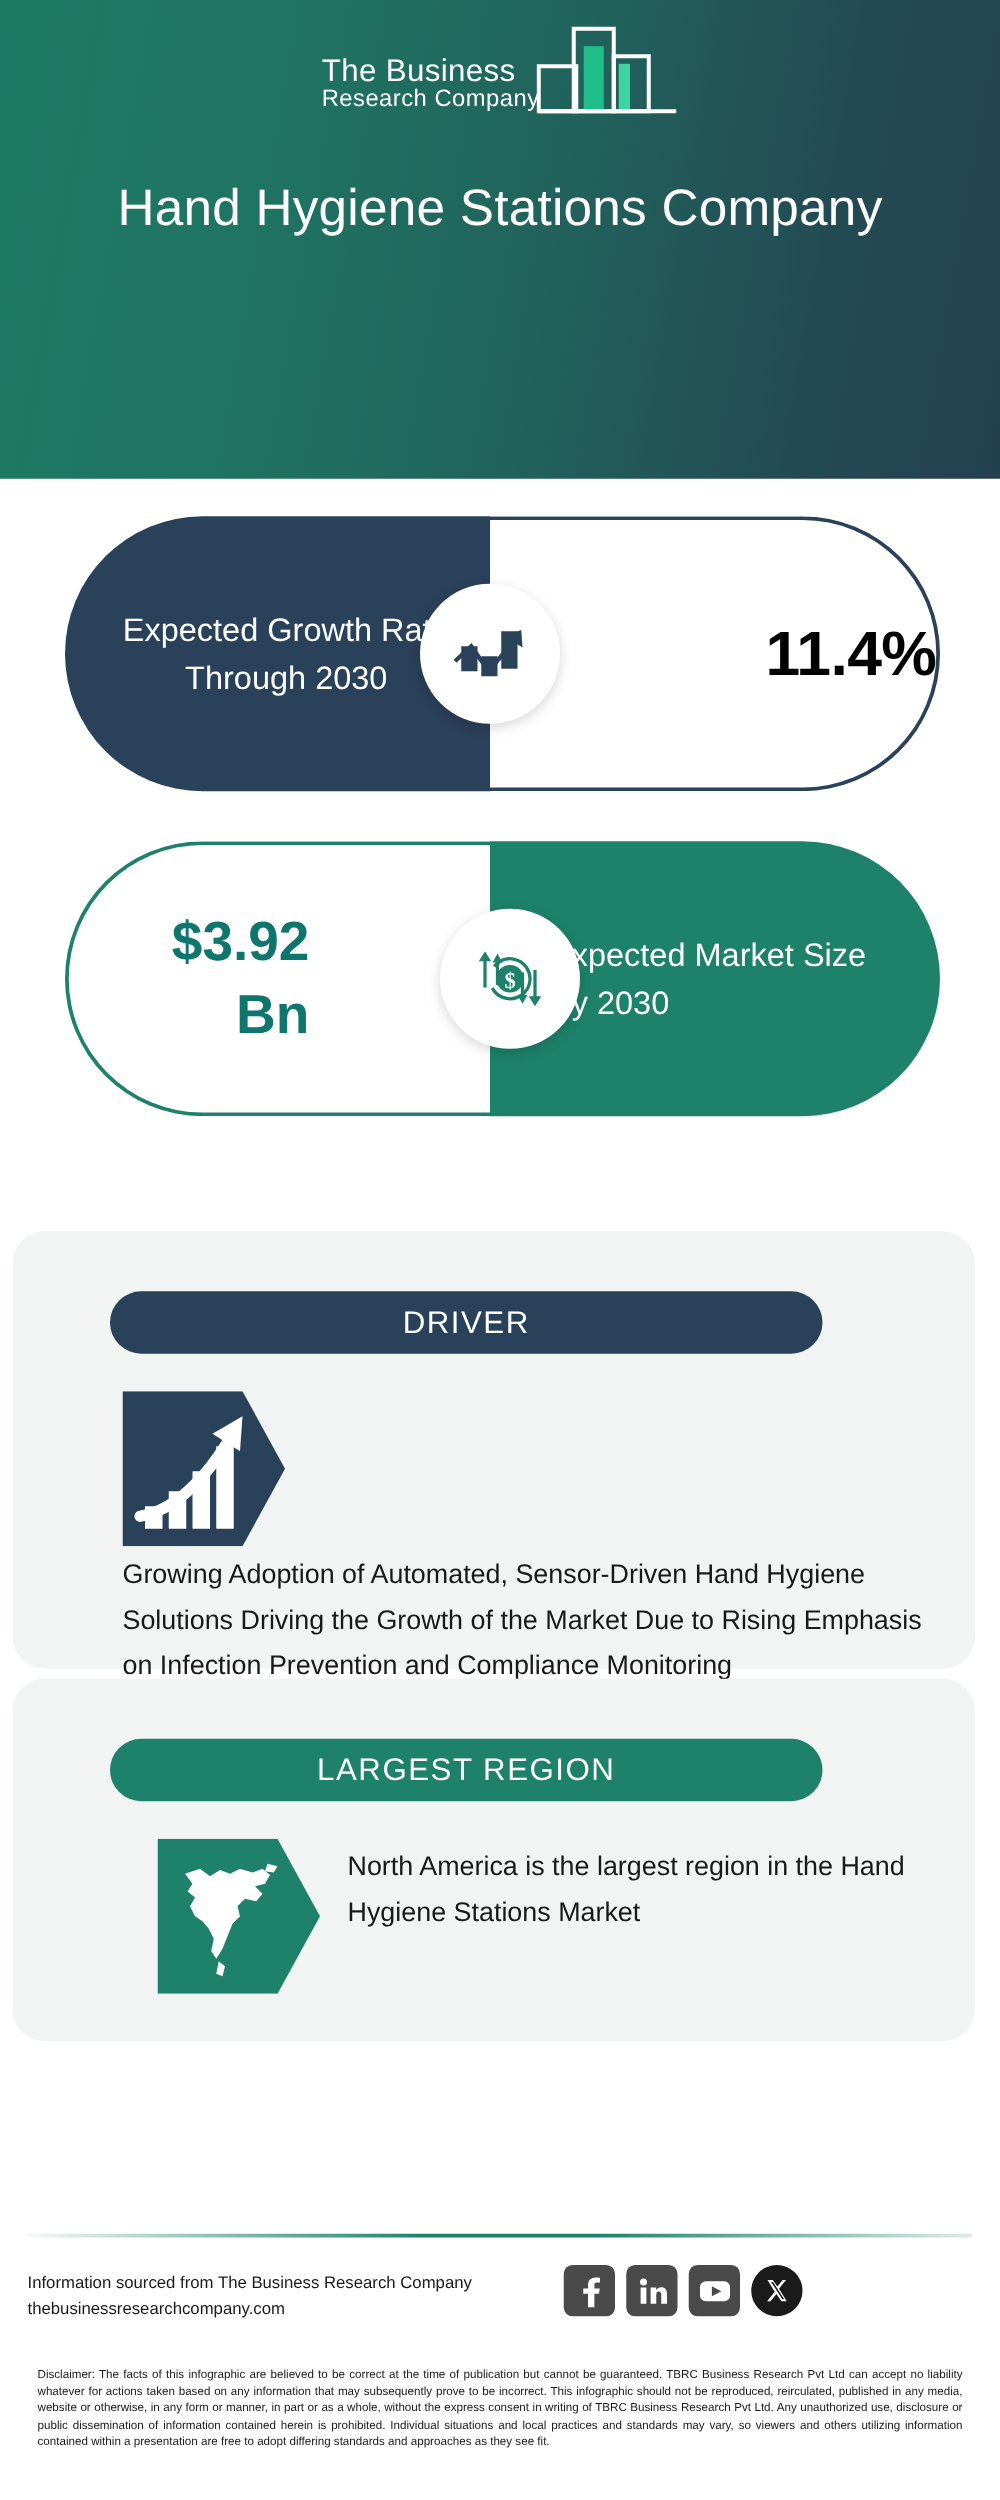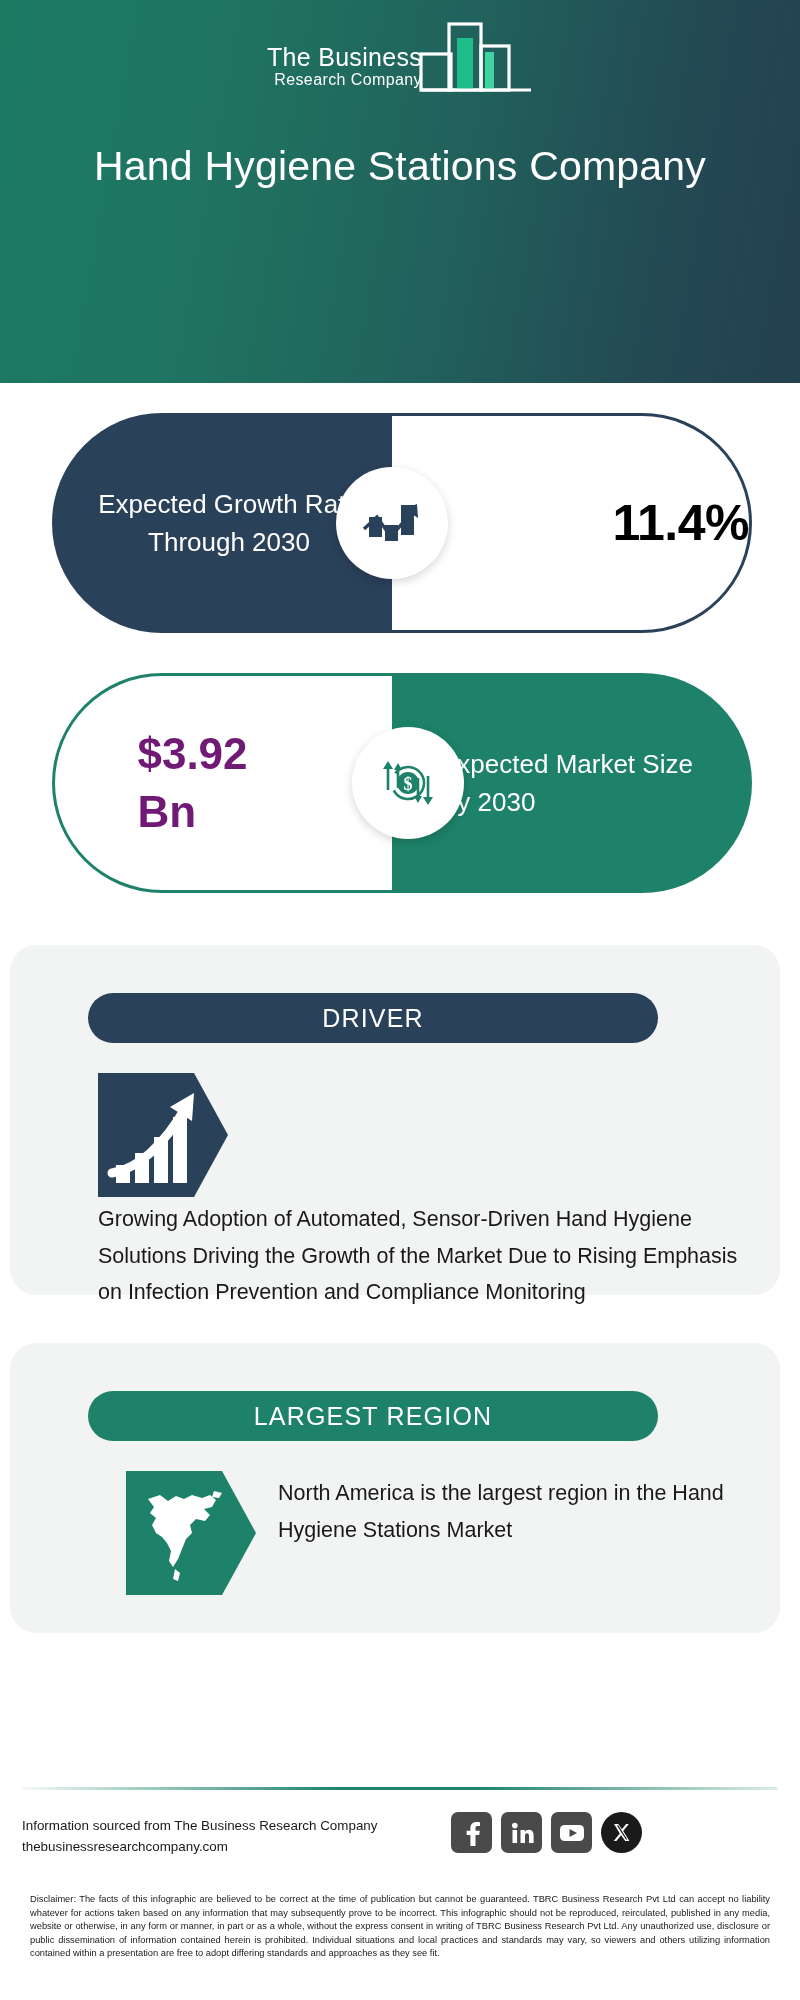--- a/index.html
+++ b/index.html
@@ -42,21 +42,21 @@
   }
   .logo-line1 {
     color: #ffffff;
     font-size: 25px;
     letter-spacing: 0.3px;
     line-height: 27px;
     font-weight: 400;
   }
   .logo-line2 {
     color: #ffffff;
-    font-size: 16px;
+    font-size: 19px;
     letter-spacing: 0.4px;
     line-height: 18px;
     font-weight: 400;
     align-self: flex-end;
   }
   .logo-mark { margin-left: -3px; }
 
   .title {
     margin-top: 42px;
     width: 640px;
@@ -142,25 +142,25 @@
     border-top: 3px solid #1d8269;
     border-bottom: 3px solid #1d8269;
     border-left: 3px solid #1d8269;
     border-radius: 110px 0 0 110px;
     background: #ffffff;
     display: flex;
     align-items: center;
     justify-content: center;
   }
   .stat2 .left .value {
-    color: #701a75;
+    color: #0f766e;
     font-size: 44px;
     font-weight: 700;
     line-height: 58px;
-    text-align: left;
+    text-align: right;
     padding-right: 62px;
   }
   .stat2 .right {
     position: absolute;
     left: 340px; top: 0;
     width: 360px; height: 220px;
     background: #1d8269;
     border-radius: 0 110px 110px 0;
     display: flex;
     align-items: center;
@@ -178,21 +178,21 @@
   .stat2 .badge-circle { left: 300px; top: 54px; }
 
   
   .panel {
     position: absolute;
     left: 10px;
     width: 770px;
     background: #f2f3f3;
     border-radius: 26px;
   }
-  .panel-driver { top: 945px; height: 350px; text-decoration: underline; }
+  .panel-driver { top: 985px; height: 350px; text-decoration: underline; }
   .panel-region { top: 1343px; height: 290px; }
 
   .pill {
     position: absolute;
     left: 78px;
     top: 48px;
     width: 570px;
     height: 50px;
     border-radius: 25px;
     display: flex;

